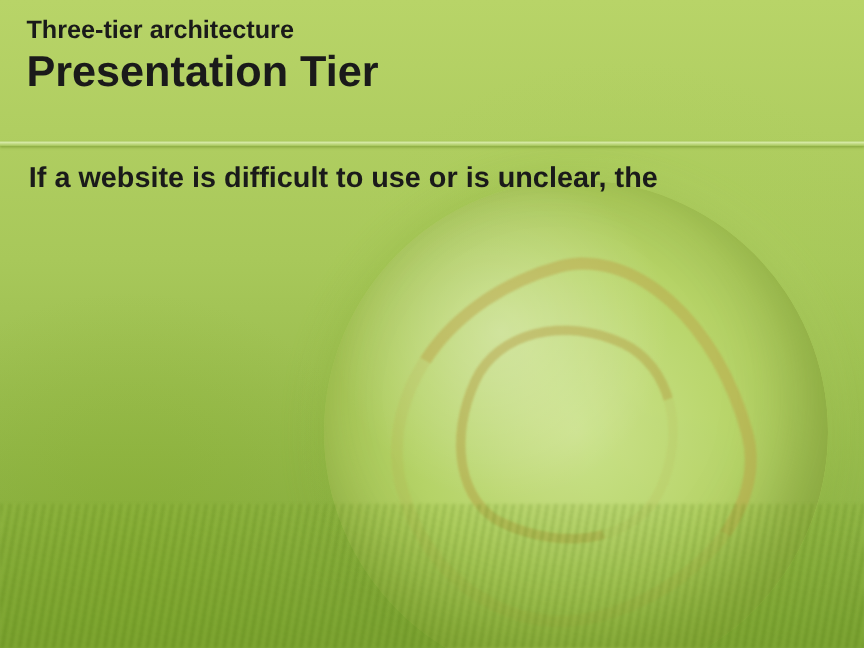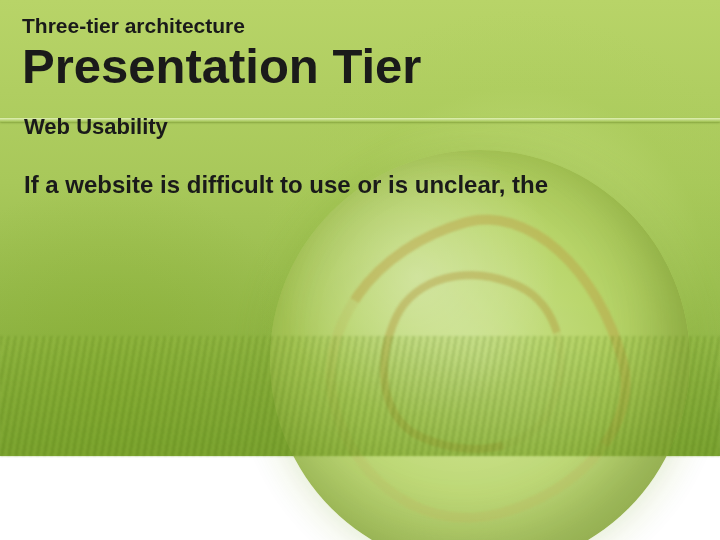--- a/index.html
+++ b/index.html
@@ -6,21 +6,21 @@
     margin: 0;
     padding: 0;
     width: 720px;
     height: 540px;
     overflow: hidden;
     font-family: Arial, Helvetica, sans-serif;
   }
   .slide {
     position: relative;
     width: 720px;
-    height: 456px;
+    height: 540px;
     background:
       radial-gradient(circle at 72% 60%, rgba(220,235,160,0.55) 0%, rgba(200,225,130,0.45) 18%, rgba(170,205,90,0.2) 32%, rgba(150,190,70,0) 45%),
       radial-gradient(circle at 15% 88%, rgba(130,170,40,0.5) 0%, rgba(130,170,40,0) 30%),
       linear-gradient(180deg, #b8d468 0%, #a8c85a 40%, #94b84a 70%, #7fa63c 100%);
   }
   
   .orb {
     position: absolute;
     right: 30px;
     top: 150px;
@@ -78,23 +78,23 @@
     z-index: 2;
     padding: 14px 28px 0 22px;
     color: #1a1a1a;
   }
   .kicker {
     font-size: 21px;
     font-weight: bold;
     margin: 0 0 2px 0;
   }
   .title {
-    font-size: 49px;
+    font-size: 36px;
     font-weight: bold;
-    margin: 0 0 20px 0;
+    margin: 0 0 54px 0;
     line-height: 1.1;
   }
   .subhead {
     font-size: 22px;
     font-weight: bold;
     margin: 0 0 30px 2px;
   }
   .body {
     font-size: 24px;
     font-weight: bold;
@@ -111,18 +111,17 @@
 <body>
 
 <div class="slide">
   <div class="orb"></div>
   <div class="grass"></div>
   <div class="divider"></div>
 
   <div class="content">
     <p class="kicker">Three-tier architecture</p>
     <h1 class="title">Presentation Tier</h1>
-    <p class="subhead">Web Usability</p>
     <p class="body">
       <span>If a website is difficult to use or is unclear, the</span>
     </p>
   </div>
 </div>
 
 </body></html>

